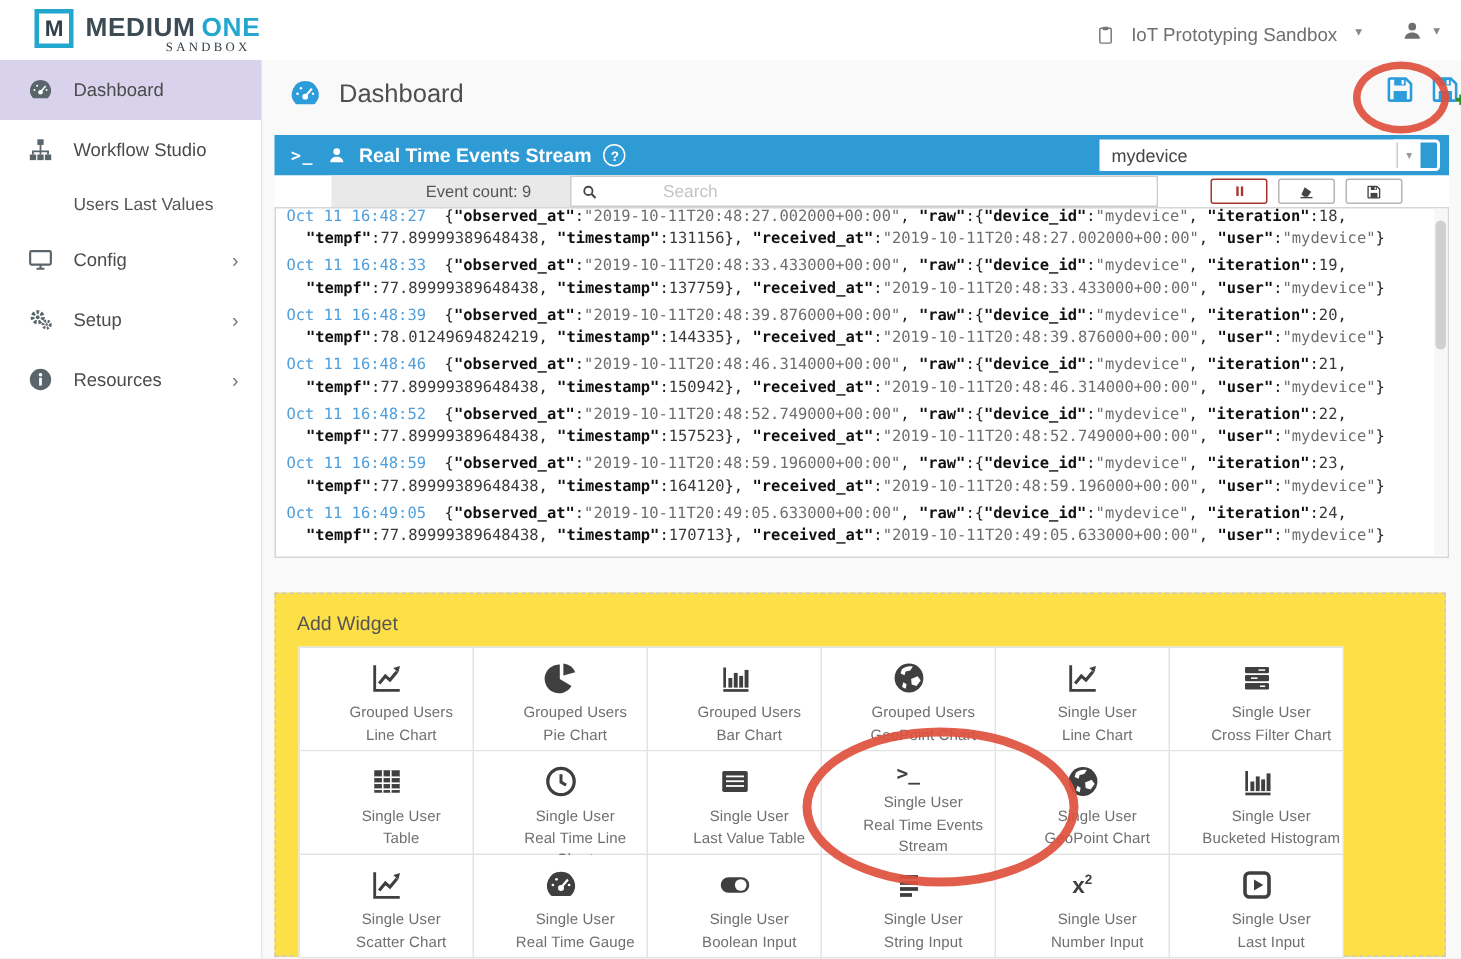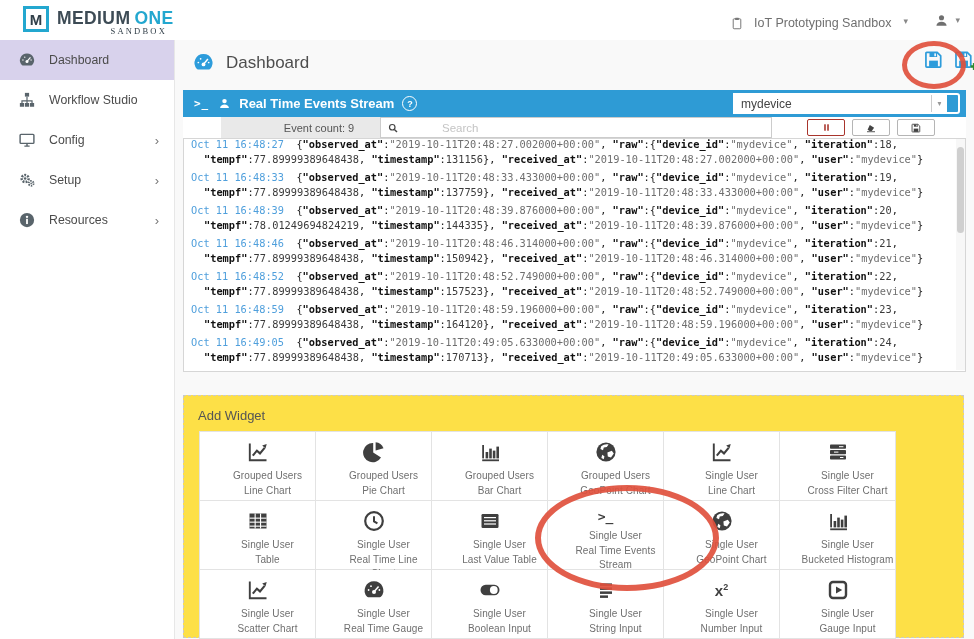--- a/index.html
+++ b/index.html
@@ -168,20 +168,23 @@
             <g fill="currentColor">
               <rect x="9.2" y="2.5" width="5.6" height="5"></rect>
               <rect x="2.5" y="16" width="5.6" height="5"></rect>
               <rect x="9.2" y="16" width="5.6" height="5"></rect>
               <rect x="15.9" y="16" width="5.6" height="5"></rect>
             </g>
             <path d="M12 7.5v3.7M5.3 16v-2.8h13.4V16M12 11.2v4.8" stroke="currentColor" stroke-width="1.6" fill="none"></path>
           </svg>
         </span>
         <span class="slabel">Workflow Studio</span>
+      </div>
+      <div class="side-item sub">
+        <span class="slabel">Users Last Values</span>
       </div>
       <div class="side-item">
         <span class="sicon">
           <svg viewBox="0 0 24 24">
             <rect x="2.8" y="4.5" width="18.4" height="12" rx="1.2" fill="none" stroke="currentColor" stroke-width="1.9"></rect>
             <path d="M8.5 20.2h7M12 16.5v3.7" stroke="currentColor" stroke-width="1.9" fill="none"></path>
           </svg>
         </span>
         <span class="slabel">Config</span>
         <span class="chev">›</span>
@@ -548,21 +551,21 @@
             <div class="wl">Number Input</div>
           </div>
           <div class="wcell">
             <span class="wicon">
               <svg viewBox="0 0 24 24">
                 <rect x="4" y="4" width="16" height="16" rx="3" fill="none" stroke="currentColor" stroke-width="2.4"></rect>
                 <path d="M10 8.4v7.2l6.2-3.6z" fill="currentColor"></path>
               </svg>
             </span>
             <div class="wl first">Single User</div>
-            <div class="wl">Gauge Input</div>
+            <div class="wl">Last Input</div>
           </div>
         </div>
     </div>
   </div>
 
   <div class="anno anno-save"></div>
   <div class="anno anno-widget"></div>
 </div>
 
 </body></html>

